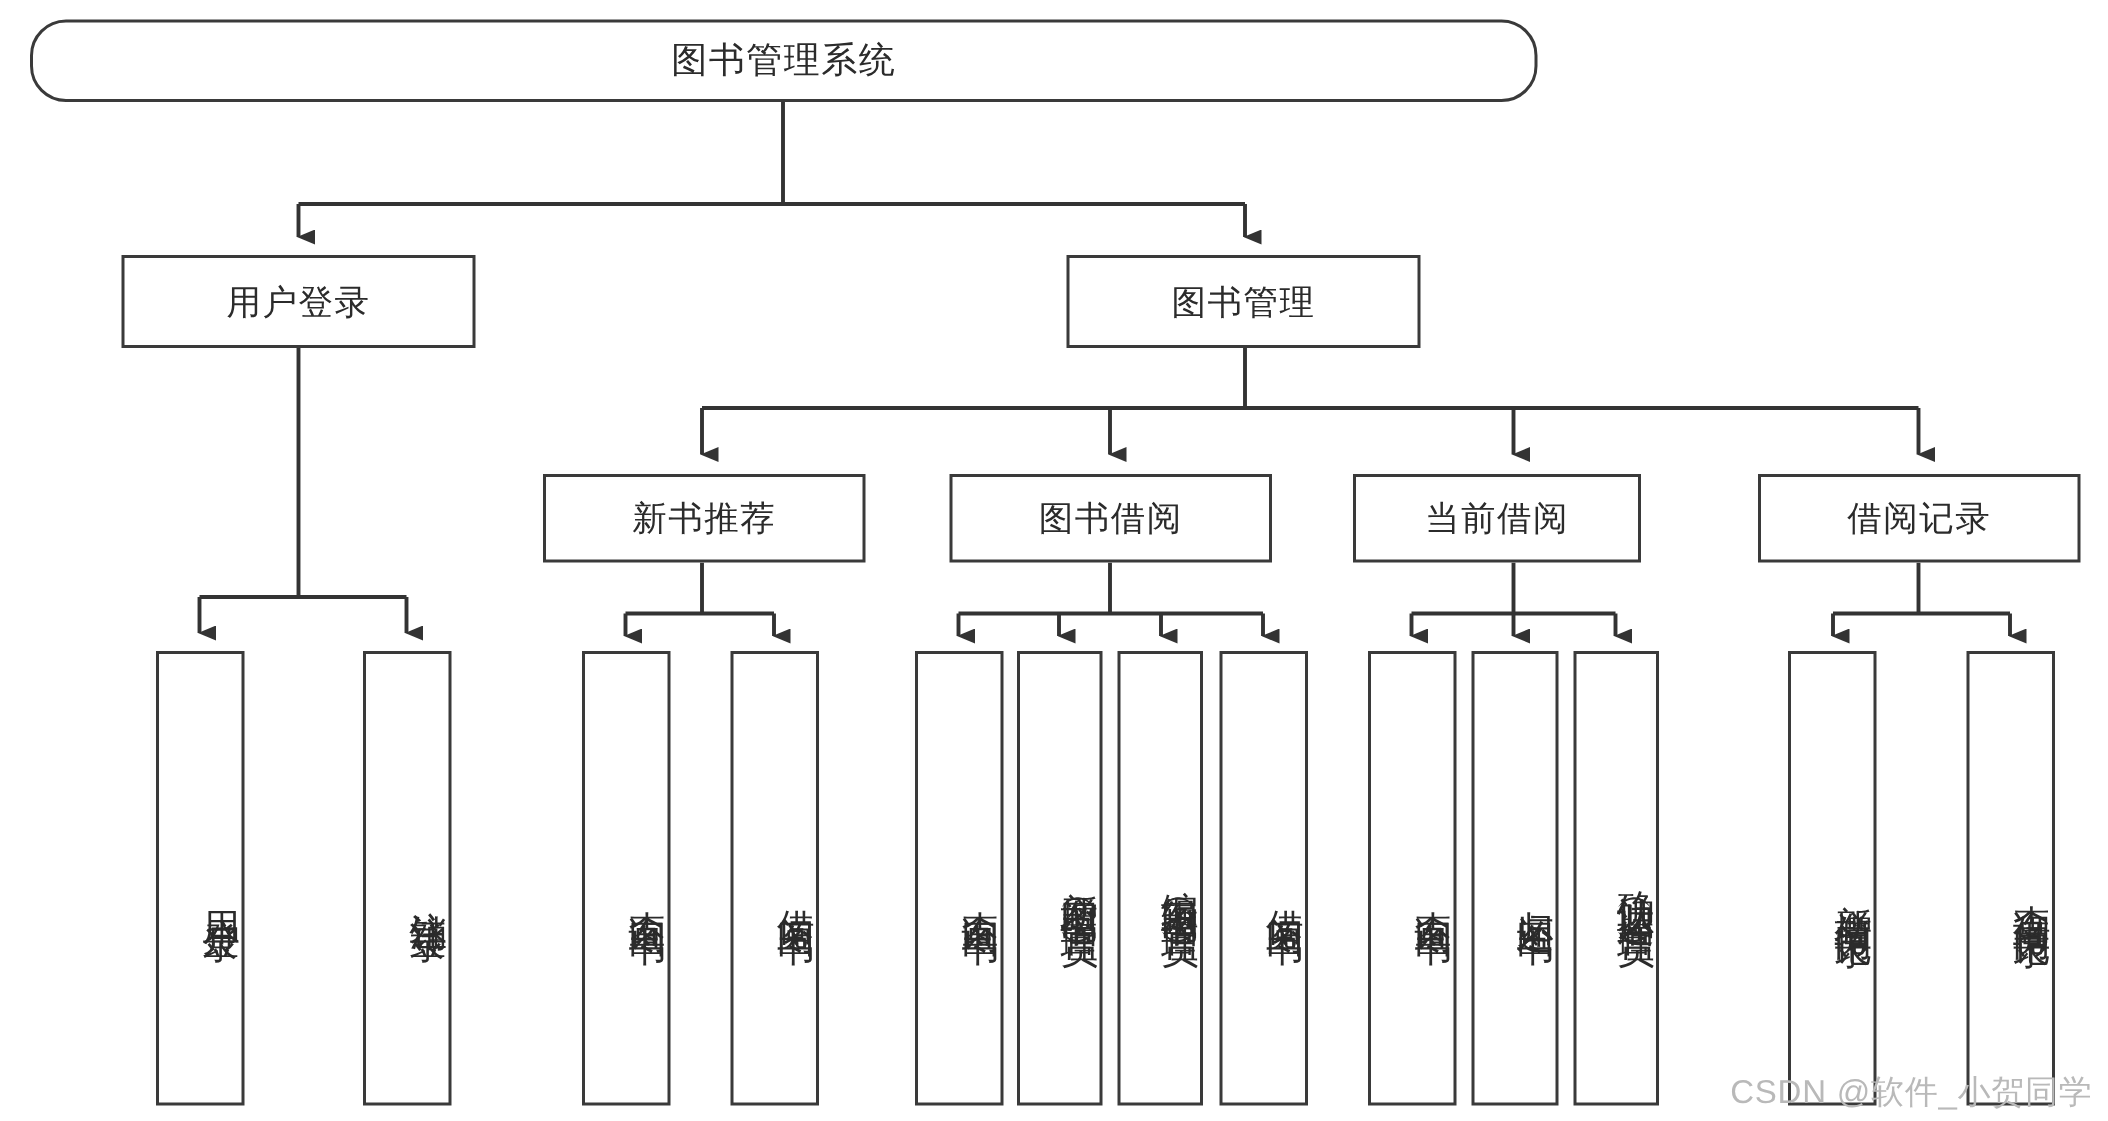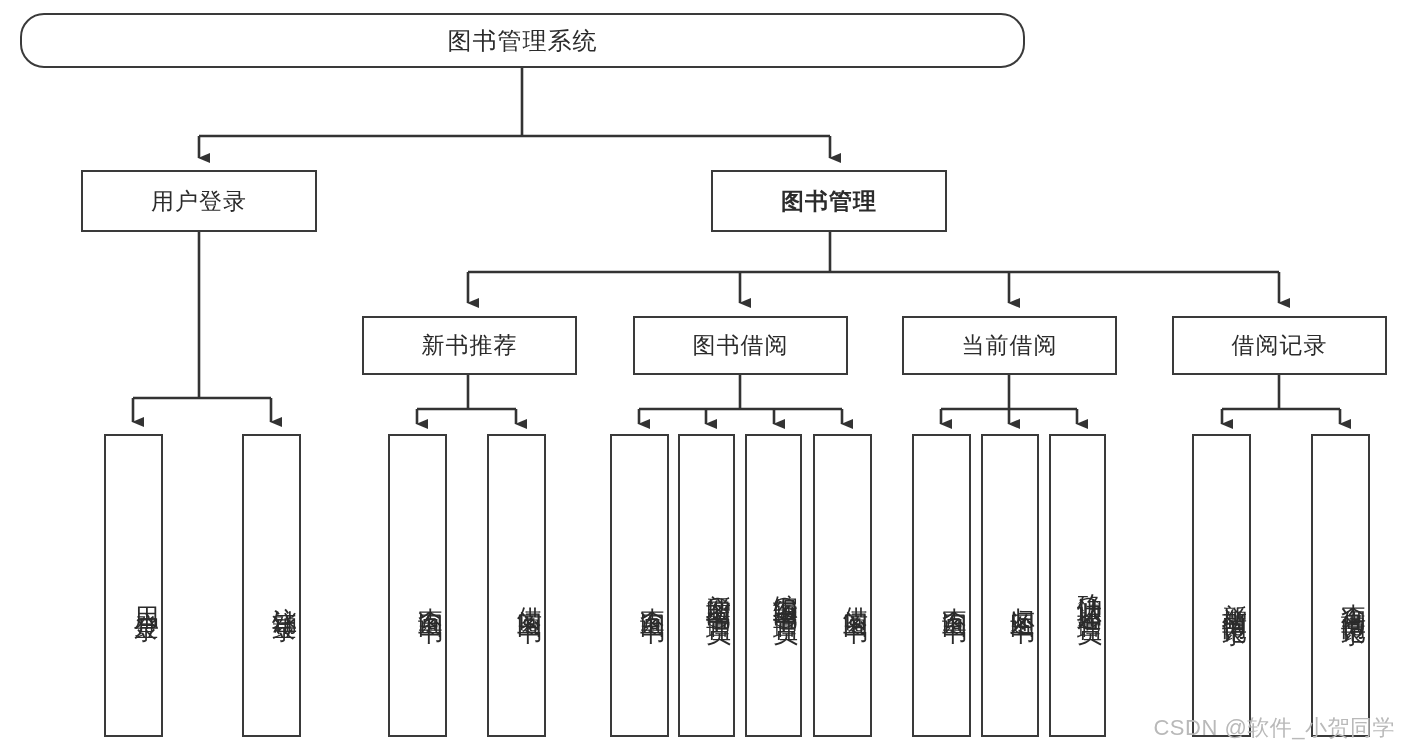--- a/index.html
+++ b/index.html
@@ -120,33 +120,33 @@
   </svg>
 
   <div class="node h root" style="left:20px;top:13px;width:1005px;height:55px;">
     <span>图书管理系统</span>
   </div>
 
   <div class="node h" style="left:81px;top:170px;width:236px;height:62px;">
     <span>用户登录</span>
   </div>
 
-  <div class="node h" style="left:711px;top:170px;width:236px;height:62px;font-weight:bold;">
+  <div class="node h" style="left:711px;top:170px;width:236px;height:62px;">
     <span>图书管理</span>
   </div>
 
   <div class="node h" style="left:633px;top:316px;width:215px;height:59px;">
     <span>图书借阅</span>
   </div>
 
   <div class="node h" style="left:362px;top:316px;width:215px;height:59px;">
     <span>新书推荐</span>
   </div>
 
-  <div class="node h" style="left:902px;top:316px;width:215px;height:59px;">
+  <div class="node h" style="left:902px;top:316px;width:192px;height:59px;">
     <span>当前借阅</span>
   </div>
 
   <div class="node h" style="left:1172px;top:316px;width:215px;height:59px;text-align:right;">
     <span>借阅记录</span>
   </div>
 
   <div class="node v" style="left:104px;top:434px;width:59px;height:303px;">
     <span class="vtxt">用户登录</span>
   </div>

